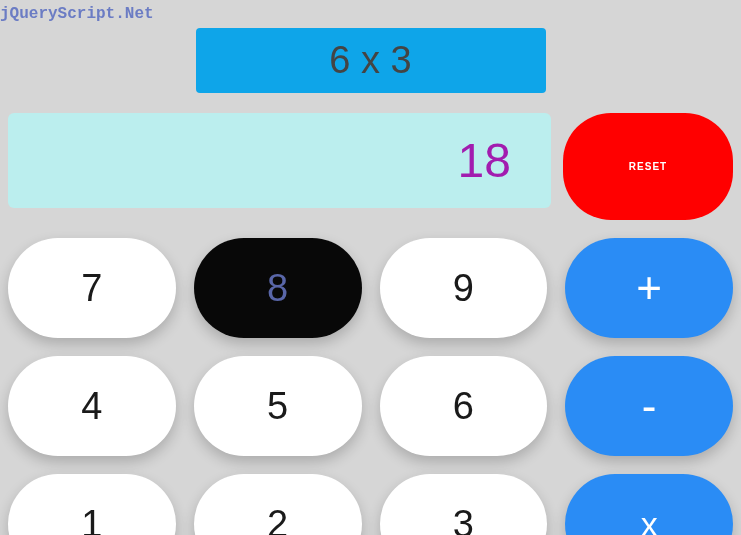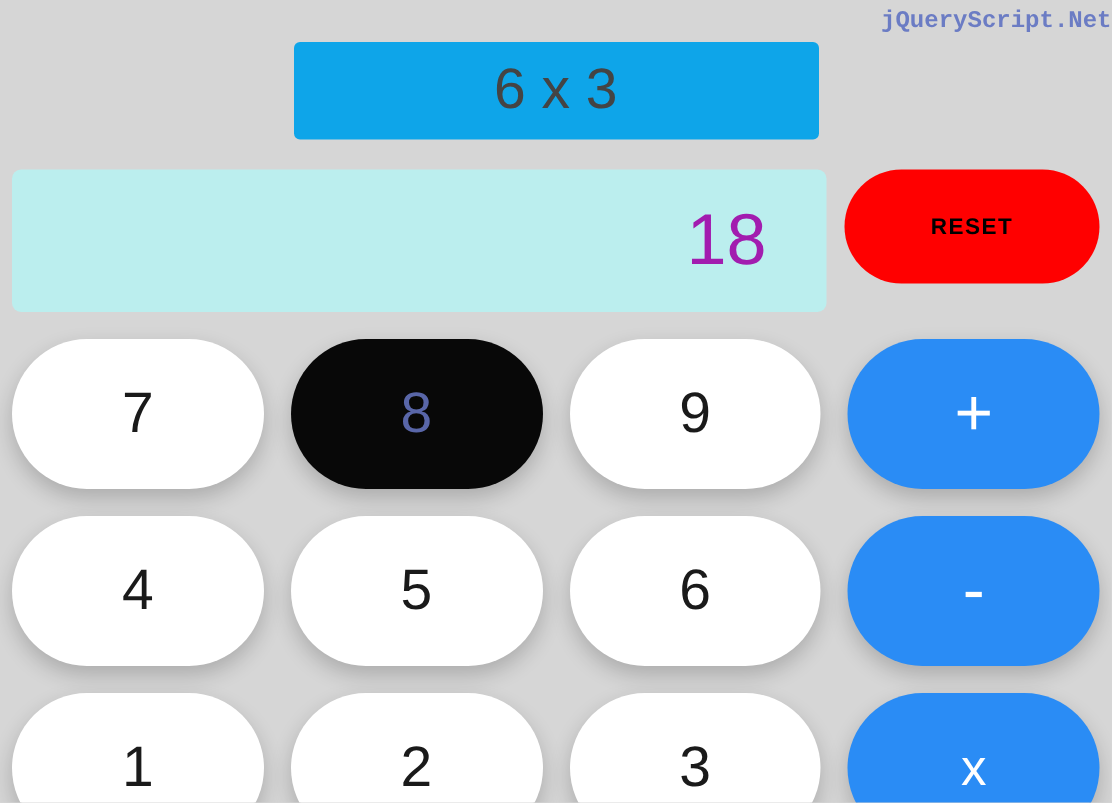--- a/index.html
+++ b/index.html
@@ -8,21 +8,21 @@
       box-sizing: border-box;
     }
     body {
       background: #d6d6d6;
       font-family: Arial, sans-serif;
       width: 741px;
       height: 535px;
       overflow: hidden;
     }
     .brand-link {
-      text-align: right;
+      text-align: left;
       color: #6B7CC4;
       font-family: 'Courier New', monospace;
       font-weight: bold;
       font-size: 16px;
       padding: 5px 0;
       letter-spacing: 0px;
     }
     .expression-display {
       width: 350px;
       height: 65px;
@@ -48,26 +48,26 @@
       border-radius: 6px;
       display: flex;
       align-items: center;
       justify-content: flex-end;
       padding-right: 40px;
       font-size: 48px;
       color: #a21caf;
     }
     .reset-button {
       width: 170px;
-      height: 76px;
+      height: 107px;
       background: #ff0000;
       border: none;
       border-radius: 48px;
-      color: #000000;
-      font-size: 15px;
+      color: #ffffff;
+      font-size: 10px;
       font-weight: bold;
       cursor: pointer;
       letter-spacing: 1px;
     }
     .button-grid {
       display: grid;
       grid-template-columns: repeat(4, 1fr);
       gap: 18px;
       padding: 0 8px;
     }

